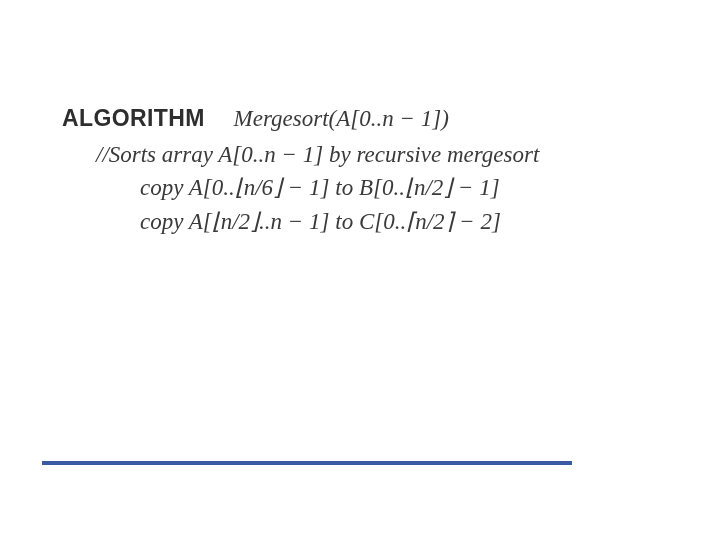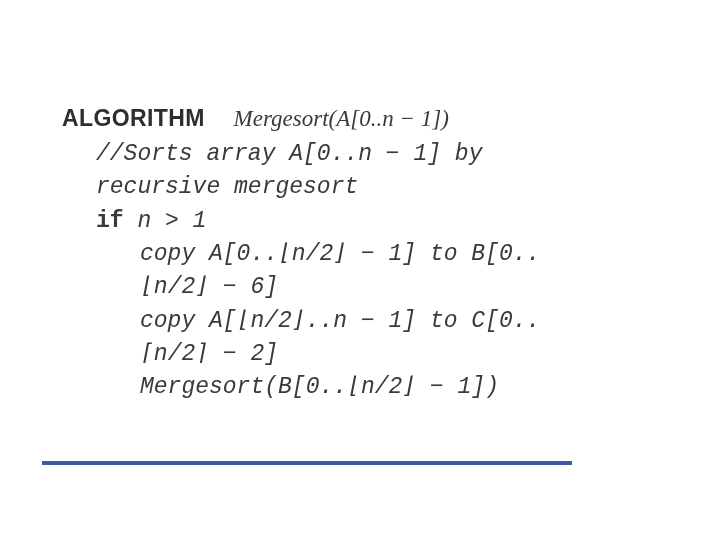--- a/index.html
+++ b/index.html
@@ -29,21 +29,20 @@
     letter-spacing: 0.4px;
     color: #2e2e2e;
   }
   .func-name { font-style: italic; }
   .var { font-style: italic; }
   .body-line {
     font-size: 23px;
     line-height: 1.45;
     padding-left: 34px;
     color: #3a3a3a;
-    font-family: Liberation Mono, monospace;
   }
   .body-line.deeper { padding-left: 78px; }
   .kw { font-weight: 700; }
   .rule {
     position: absolute;
     left: 42px;
     right: 36px;
     bottom: 90px;
     height: 4px;
     background: #3b5aa6;
@@ -55,25 +54,19 @@
 <div class="page">
 
   <div class="algo-head">
     <span class="algo-label">ALGORITHM</span>
     <span>&nbsp;&nbsp;&nbsp;</span>
     <span class="func-name">Mergesort</span><span class="var">(A[0..n − 1])</span>
   </div>
 
   <div class="body-line var">//Sorts array A[0..n − 1] by recursive mergesort</div>
 
-  <div class="body-line">
-    <span class="kw">if</span><span class="var"> n &gt; 1</span>
-  </div>
 
-  <div class="body-line deeper var">copy A[0..⌊n/2⌋ − 1] to B[0..⌊n/2⌋ − 6]</div>
+  <div class="body-line deeper var">copy A[0..⌊n/6⌋ − 1] to B[0..⌊n/2⌋ − 1]</div>
   <div class="body-line deeper var">copy A[⌊n/2⌋..n − 1] to C[0..⌈n/2⌉ − 2]</div>
 
-  <div class="body-line deeper">
-    <span class="func-name">Mergesort</span><span class="var">(B[0..⌊n/2⌋ − 1])</span>
-  </div>
 
   <div class="rule"></div>
 </div>
 
 </body></html>

